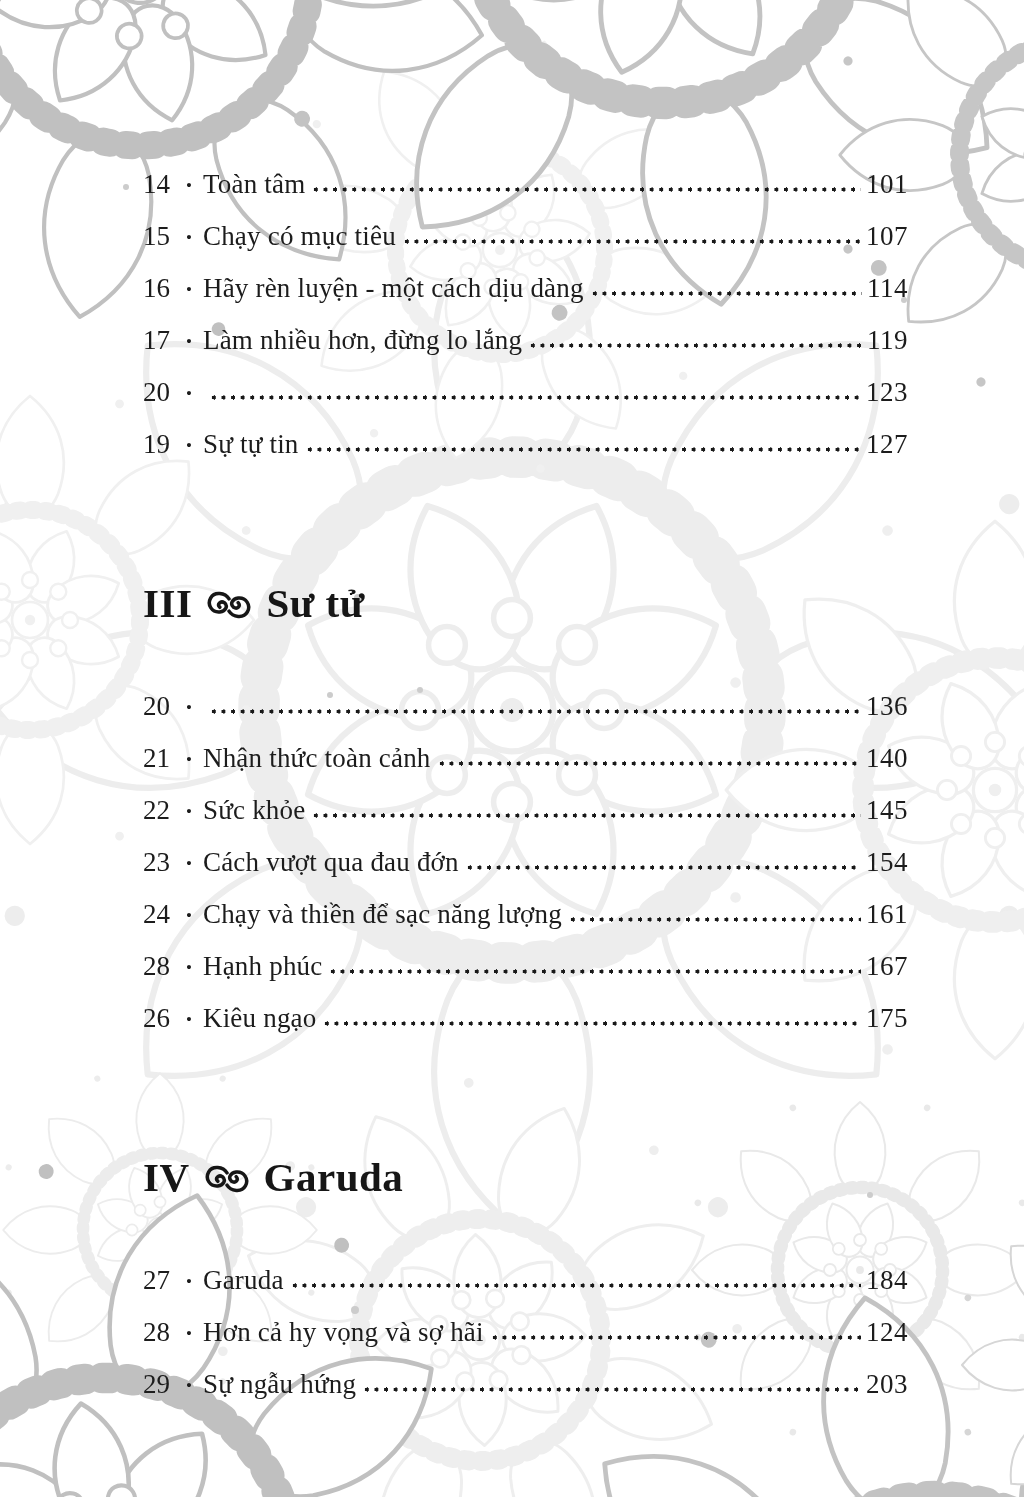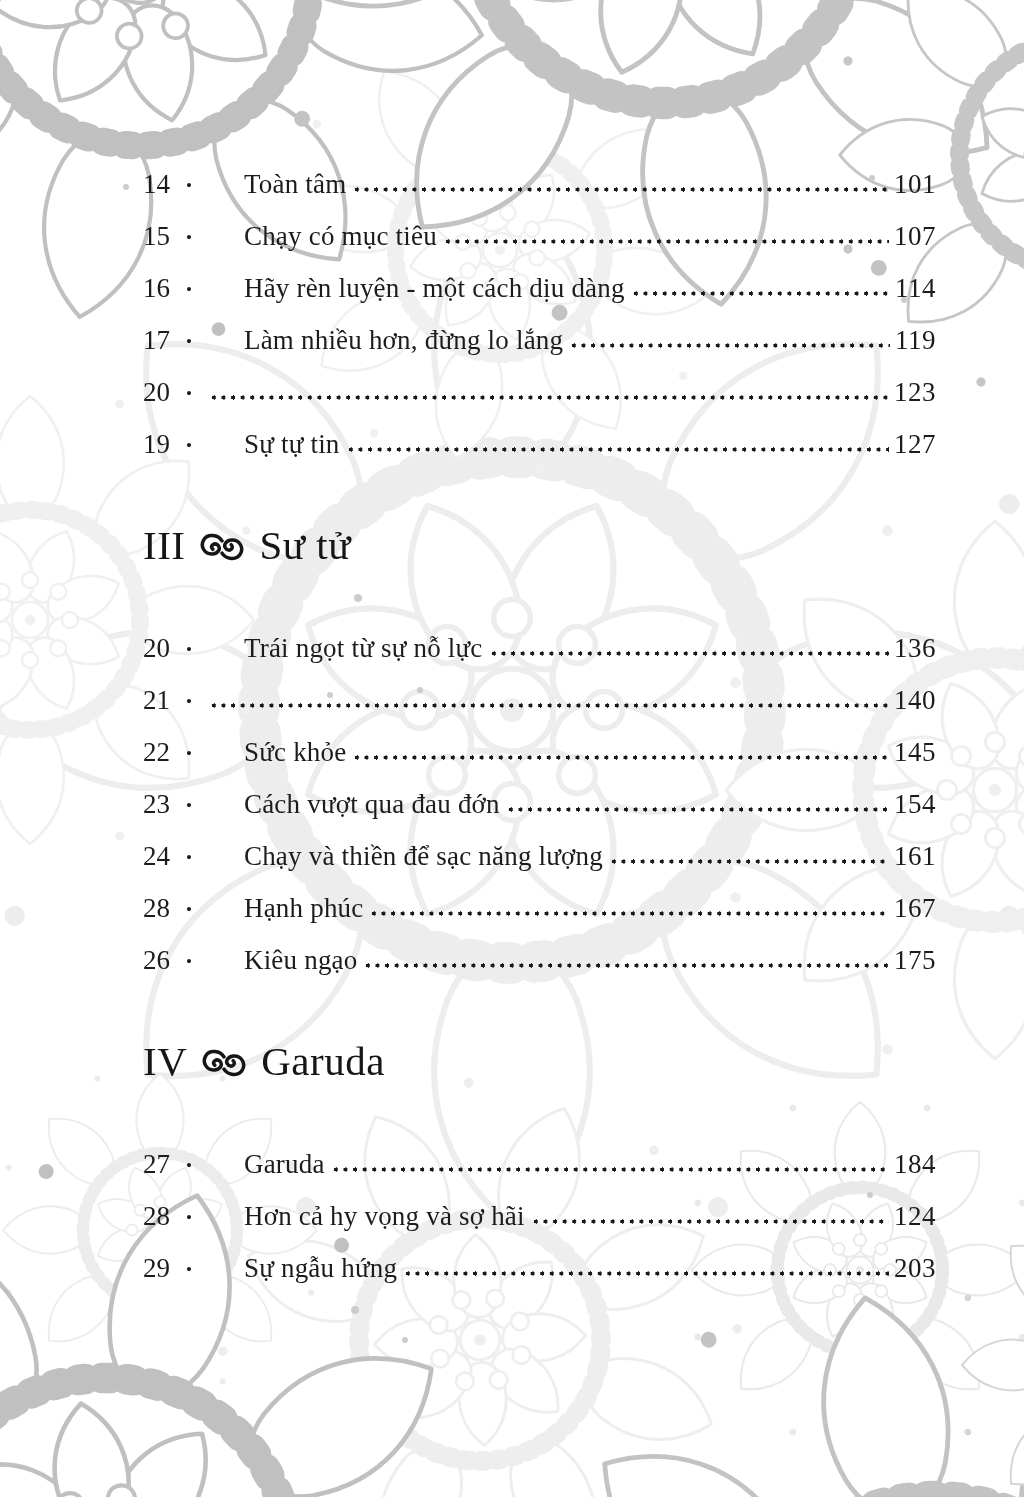--- a/index.html
+++ b/index.html
@@ -3,38 +3,38 @@
 <meta charset="utf-8">
 <style>
   html,body{margin:0;padding:0;}
   body{
     width:1024px;height:1497px;position:relative;overflow:hidden;
     background:#ffffff;
     font-family:"Liberation Serif","DejaVu Serif",serif;
     color:#1c1c1c;
   }
   #bg{position:absolute;inset:0;z-index:0;pointer-events:none;}
-  .content{position:relative;z-index:1;padding:160px 88px 0 143px;}
+  .content{position:relative;z-index:1;padding:160px 116px 0 143px;}
   .toc-row{
     display:flex;align-items:baseline;
     font-size:27px;line-height:49px;white-space:nowrap;
   }
   .toc-num{min-width:36px;}
   .toc-bullet{font-size:17px;margin:0 11px 0 7px;transform:translateY(-2px);display:inline-block;}
-  .toc-title{letter-spacing:0.2px;margin-left:41px;}
+  .toc-title{letter-spacing:0.2px;}
   .toc-dots{
     flex:1;height:7px;margin:0 5px 0 7px;
     background-image:radial-gradient(circle 2.1px at 4px 3.5px,#181818 98%,rgba(0,0,0,0) 100%);
     background-size:9.6px 7px;background-repeat:repeat-x;
   }
   .toc-page{letter-spacing:0.5px;}
   .sec-heading{
     display:flex;align-items:center;
-    font-size:41px;font-weight:400;line-height:52px;
-    margin-top:47px;margin-bottom:53px;letter-spacing:0.5px;
+    font-size:41px;font-weight:700;line-height:52px;
+    margin-top:105px;margin-bottom:53px;letter-spacing:0.5px;
     color:#161616;
   }
   .sec-orn{margin:4px 14px 0 14px;}
 </style>
 </head>
 <body>
 
 <svg id="bg" width="1024" height="1497" viewBox="0 0 1024 1497" aria-hidden="true">
   <defs>
     <g id="mandala" stroke-linejoin="round" stroke-linecap="round">
@@ -173,27 +173,27 @@
         <path d="M30,10 C25,2 11,0 6,9 C1,18 8,28 18,27 C26,26 29,19 24,15 C19,12 14,17 18,21"></path>
         <path d="M30,26 C35,34 49,36 54,27 C59,18 52,8 42,9 C34,10 31,17 36,21 C41,24 46,19 42,15"></path>
       </g>
     </svg>
     <span>Sư tử</span>
   </div>
 
   <div class="toc-row">
     <span class="toc-num">20</span>
     <span class="toc-bullet">•</span>
-    <span class="toc-title">Trái ngọt từ sự nỗ lực</span>
     <span class="toc-dots"></span>
     <span class="toc-page">136</span>
   </div>
   <div class="toc-row">
     <span class="toc-num">21</span>
     <span class="toc-bullet">•</span>
+    <span class="toc-title">Nhận thức toàn cảnh</span>
     <span class="toc-dots"></span>
     <span class="toc-page">140</span>
   </div>
   <div class="toc-row">
     <span class="toc-num">22</span>
     <span class="toc-bullet">•</span>
     <span class="toc-title">Sức khỏe</span>
     <span class="toc-dots"></span>
     <span class="toc-page">145</span>
   </div>

